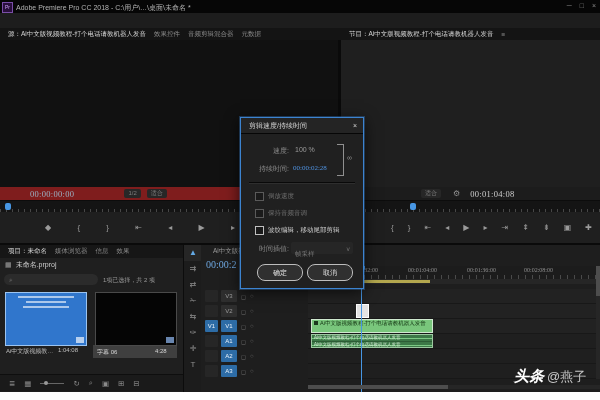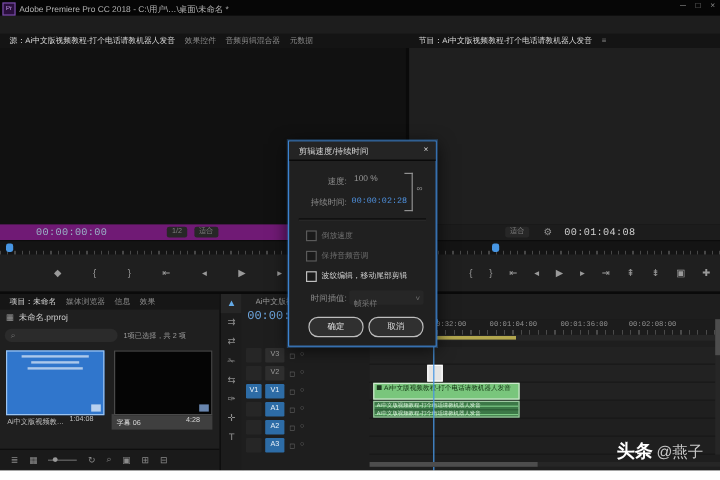--- a/index.html
+++ b/index.html
@@ -1,20 +1,20 @@
 <!DOCTYPE html>
 <html><head>
 <meta charset="utf-8">
 <style>
   html,body{margin:0;padding:0;background:#fff;}
   #app{position:relative;width:600px;height:400px;background:#1d1d1d;overflow:hidden;
        font-family:"Liberation Sans","DejaVu Sans",sans-serif;color:#c8c8c8;cursor:default;}
   .abs{position:absolute;}
   .row{display:flex;align-items:center;}
-  .mono{font-family:Liberation Mono, monospace;}
+  .mono{font-family:Liberation Serif, serif;}
   .ell{white-space:nowrap;overflow:hidden;text-overflow:ellipsis;}
 
   
   #titlebar{left:0;top:0;width:600px;height:13px;background:#060606;font-size:7px;color:#b4b4b4;}
   #pr-badge{left:2px;top:2px;width:9px;height:9px;background:#2a0f3d;border:1px solid #7a4ea8;
             color:#c9a0f2;font-size:5px;line-height:9px;text-align:center;}
   #win-title{left:16px;top:3px;font-size:7px;color:#b4b4b4;}
   #win-controls{right:4px;top:2px;gap:8px;font-size:7px;color:#8a8a8a;}
   #menubar{left:0;top:13px;width:600px;height:14px;background:#191919;border-bottom:1px solid #0c0c0c;}
   .menu-item{font-size:8px;color:#c2c2c2;margin-left:12px;}
@@ -25,21 +25,21 @@
   #program-tabs{left:341px;top:28px;width:259px;height:12px;overflow:hidden;}
 
   
   #source-monitor{left:0;top:40px;width:338px;height:205px;background:#1a1a1a;}
   #sm-video{left:0;top:40px;width:338px;height:147px;background:#111;}
   #monitor-divider{left:338px;top:40px;width:3px;height:205px;background:#0a0a0a;}
   #program-monitor{left:341px;top:40px;width:259px;height:205px;background:#161616;}
   #pm-video{left:341px;top:40px;width:259px;height:147px;background:#1f1f1f;overflow:hidden;}
 
   .mon-controls{height:13px;font-size:6.5px;color:#808080;}
-  #sm-controls{left:0;top:187px;width:338px;background:#701a75;}
+  #sm-controls{left:0;top:187px;width:338px;background:#7f1d1d;}
   #pm-controls{left:341px;top:187px;width:259px;background:#1c1c1c;}
   .tc{font-size:8.5px;letter-spacing:.3px;}
   .tc.dim{color:#9ab3c6;}
   .tc.white{color:#d0d0d0;}
   .pill{background:#272727;border-radius:2px;padding:0 4px;height:9px;line-height:9px;font-size:6px;color:#7e7e7e;}
   .ruler{background:#141414;border-top:1px solid #0c0c0c;
          background-image:repeating-linear-gradient(90deg,#474747 0 1px,transparent 1px 6px);
          background-size:100% 4px;background-position:0 100%;background-repeat:no-repeat;}
   #sm-ruler{left:0;top:200px;width:338px;height:12px;}
   #pm-ruler{left:341px;top:200px;width:259px;height:12px;}
@@ -128,21 +128,21 @@
   .cb.bright{border-color:#c0c0c0;}
   .cb-label{position:absolute;font-size:6.5px;color:#6e6e6e;white-space:nowrap;}
   .cb-label.bright{color:#d2d2d2;}
   #dlg-dropdown{left:50px;top:124px;width:62px;height:12px;background:#262626;border-radius:2px;}
   #dlg-dropdown span{font-size:6.5px;color:#787878;margin-left:4px;line-height:12px;}
   #dlg-dd-chev{position:absolute;right:3px;top:2px;font-size:6px;color:#787878;}
   .dlg-btn{position:absolute;top:146px;width:44px;height:15px;border:1px solid #bdbdbd;border-radius:8px;
            background:#303030;color:#e6e6e6;font-size:7px;text-align:center;line-height:15px;}
 
   #watermark{left:514px;top:367px;white-space:nowrap;z-index:40;}
-  #wm-brand{font-size:15px;font-weight:bold;color:#fff;}
+  #wm-brand{font-size:15px;font-weight:bold;color:#fff;font-style:italic;}
   #wm-handle{font-size:13px;color:#c8c8c8;margin-left:3px;}
   #bottom-white{left:0;top:392px;width:600px;height:8px;background:#fff;}
 </style>
 </head>
 <body>
 
 <div id="app">
 
   <div class="abs row" id="titlebar">
     <div class="abs" id="pr-badge">Pr</div>

